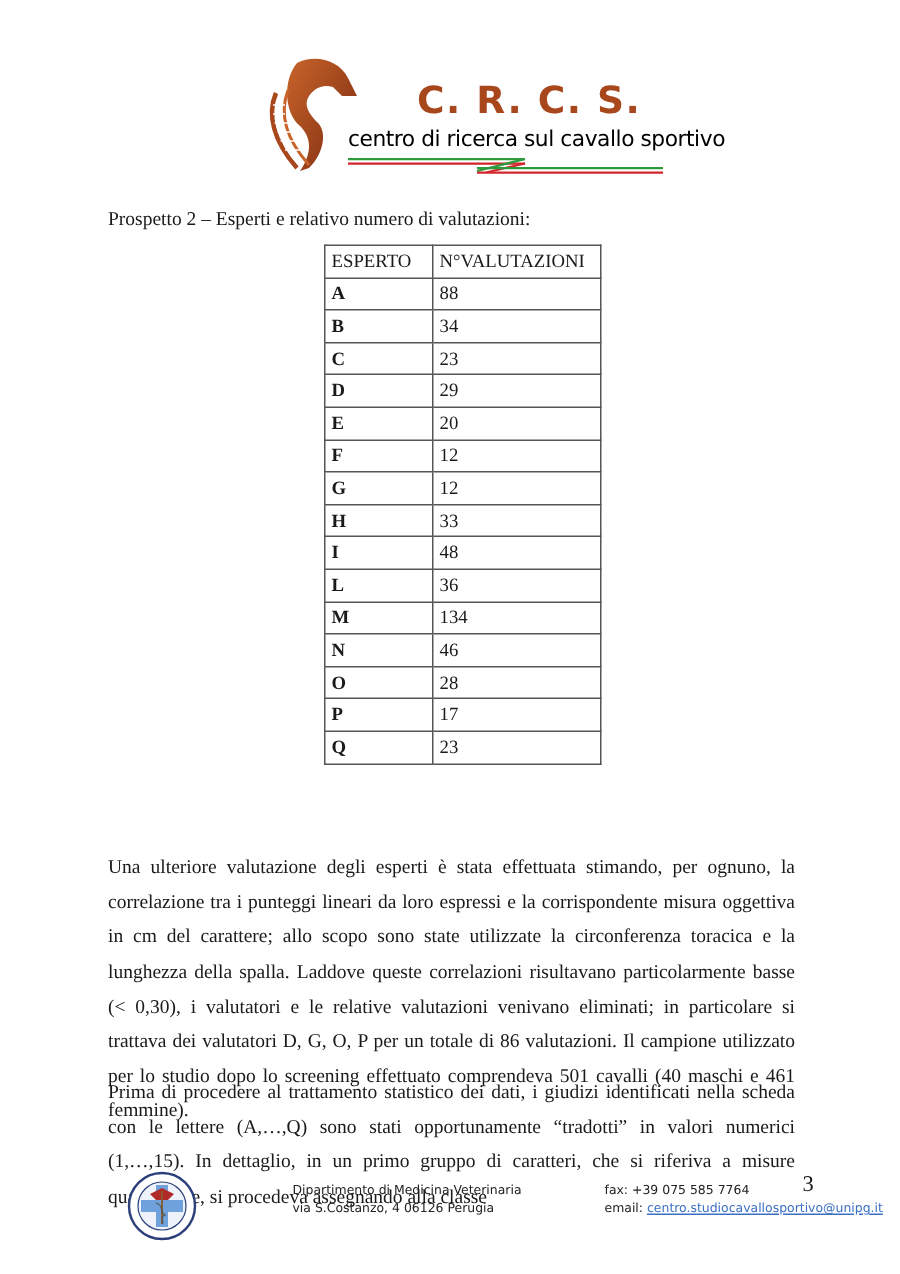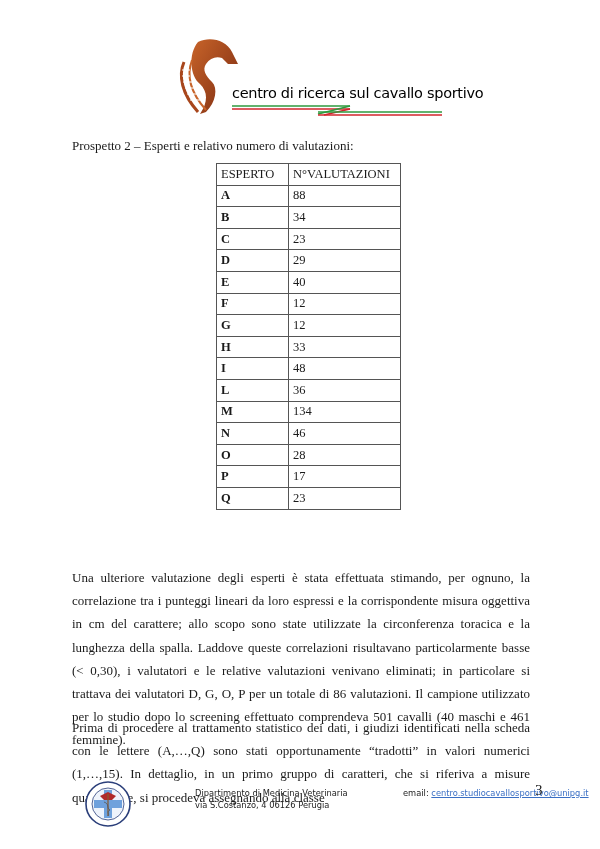--- a/index.html
+++ b/index.html
@@ -159,20 +159,21 @@
     <path d="M22 24 C16 40 20 56 36 74" stroke="#c8642a" stroke-width="2" fill="none"></path>
     <g stroke="#ffffff" stroke-width="1">
       <line x1="12" y1="34" x2="20" y2="34"></line>
       <line x1="12" y1="40" x2="20" y2="40"></line>
       <line x1="13" y1="46" x2="22" y2="46"></line>
       <line x1="15" y1="52" x2="24" y2="52"></line>
       <line x1="17" y1="58" x2="27" y2="58"></line>
       <line x1="20" y1="64" x2="30" y2="64"></line>
     </g>
   </svg>
+  <div class="logo-title">C. R. C. S.</div>
   <div class="logo-subtitle">centro di ricerca sul cavallo sportivo</div>
   <svg class="logo-stripes" viewBox="0 0 210 12" preserveAspectRatio="none">
     <line x1="0" y1="2" x2="118" y2="2" stroke="#2e9a3e" stroke-width="1.5"></line>
     <line x1="0" y1="5" x2="118" y2="5" stroke="#d2262c" stroke-width="1.5"></line>
     <line x1="118" y1="2" x2="86" y2="10" stroke="#2e9a3e" stroke-width="1.5"></line>
     <line x1="118" y1="5" x2="92" y2="11" stroke="#d2262c" stroke-width="1.5"></line>
     <line x1="86" y1="8" x2="210" y2="8" stroke="#2e9a3e" stroke-width="1.5"></line>
     <line x1="86" y1="11" x2="210" y2="11" stroke="#d2262c" stroke-width="1.5"></line>
   </svg>
 </div>
@@ -198,21 +199,21 @@
     <tr>
         <td class="col-exp">C</td>
         <td class="col-val">23</td>
       </tr>
     <tr>
         <td class="col-exp">D</td>
         <td class="col-val">29</td>
       </tr>
     <tr>
         <td class="col-exp">E</td>
-        <td class="col-val">40</td>
+        <td class="col-val">20</td>
       </tr>
     <tr>
         <td class="col-exp">F</td>
         <td class="col-val">12</td>
       </tr>
     <tr>
         <td class="col-exp">G</td>
         <td class="col-val">12</td>
       </tr>
     <tr>
@@ -262,16 +263,17 @@
   <line x1="24" y1="14" x2="24" y2="36" stroke="#8a5a2a" stroke-width="1.2"></line>
   <path d="M20 22 C26 24 22 28 26 30 C22 32 26 34 24 36" stroke="#555" stroke-width="0.8" fill="none"></path>
 </svg>
 
 <div class="footer-dept">
   <div>Dipartimento di Medicina Veterinaria</div>
   <div>via S.Costanzo, 4 06126 Perugia</div>
 </div>
 
 <div class="footer-contact">
+  <div>fax: +39 075 585 7764</div>
   <div><span>email: </span><a href="mailto:centro.studiocavallosportivo@unipg.it">centro.studiocavallosportivo@unipg.it</a></div>
 </div>
 
 <div class="page-number">3</div>
 
 </body></html>

